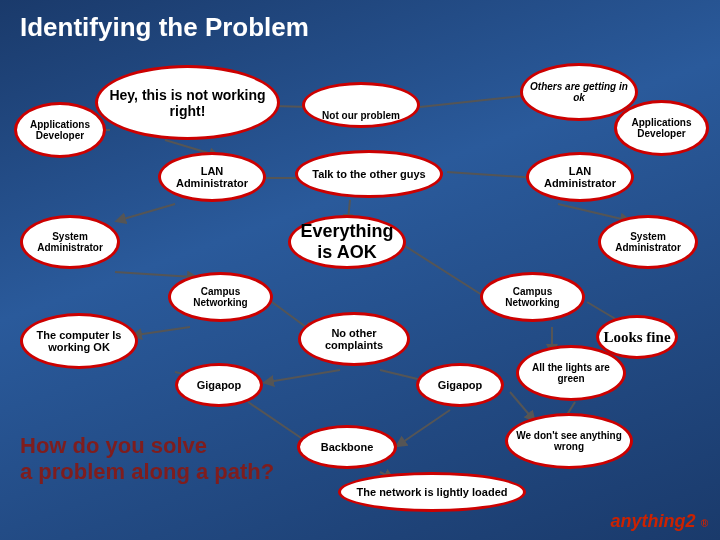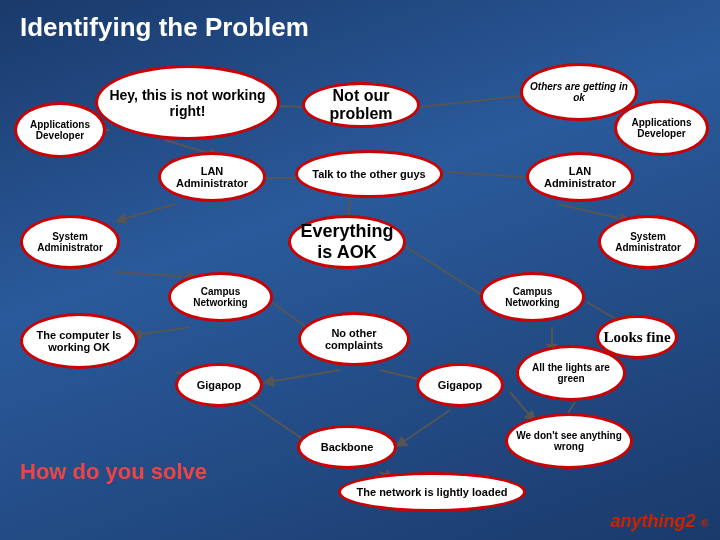--- a/index.html
+++ b/index.html
@@ -39,21 +39,21 @@
     .arrows-svg {
       position: absolute;
       top: 0; left: 0;
       width: 720px;
       height: 540px;
       pointer-events: none;
     }
 
     .bottom-text {
       position: absolute;
-      color: #ef4444;
+      color: #7f1d1d;
       font-size: 22px;
       font-weight: bold;
       left: 20px;
       bottom: 55px;
     }
 
     .internet2-logo {
       position: absolute;
       bottom: 8px;
       right: 12px;
@@ -132,21 +132,21 @@
 </svg>
 
 <div class="oval" style="left:95px;top:65px;width:185px;height:75px;font-size:14px;align-items:center;">
   <span>Hey, this is not working right!</span>
 </div>
 
 <div class="oval" style="left:14px;top:102px;width:92px;height:56px;font-size:10px;">
   <span>Applications Developer</span>
 </div>
 
-<div class="oval" style="left:302px;top:82px;width:118px;height:46px;font-size:16px;">
+<div class="oval" style="left:302px;top:82px;width:118px;height:46px;font-size:10px;align-items:flex-end;">
   <span>Not our problem</span>
 </div>
 
 <div class="oval" style="left:520px;top:63px;width:118px;height:58px;font-size:10px;font-style:italic;">
   <span>Others are getting in ok</span>
 </div>
 
 <div class="oval" style="left:614px;top:100px;width:95px;height:56px;font-size:10px;">
   <span>Applications Developer</span>
 </div>
@@ -214,18 +214,19 @@
 <div class="oval" style="left:505px;top:413px;width:128px;height:56px;font-size:10px;">
   <span>We don't see anything wrong</span>
 </div>
 
 <div class="oval" style="left:338px;top:472px;width:188px;height:40px;font-size:11px;">
   <span>The network is lightly loaded</span>
 </div>
 
 <div class="bottom-text">
   <div>How do you solve</div>
+  <div>a problem along a path?</div>
 </div>
 
 <div class="internet2-logo">
   <span>anything</span><span class="num">2</span>
   <span style="font-size:10px;color:#cc2200;">®</span>
 </div>
 
 </body></html>

